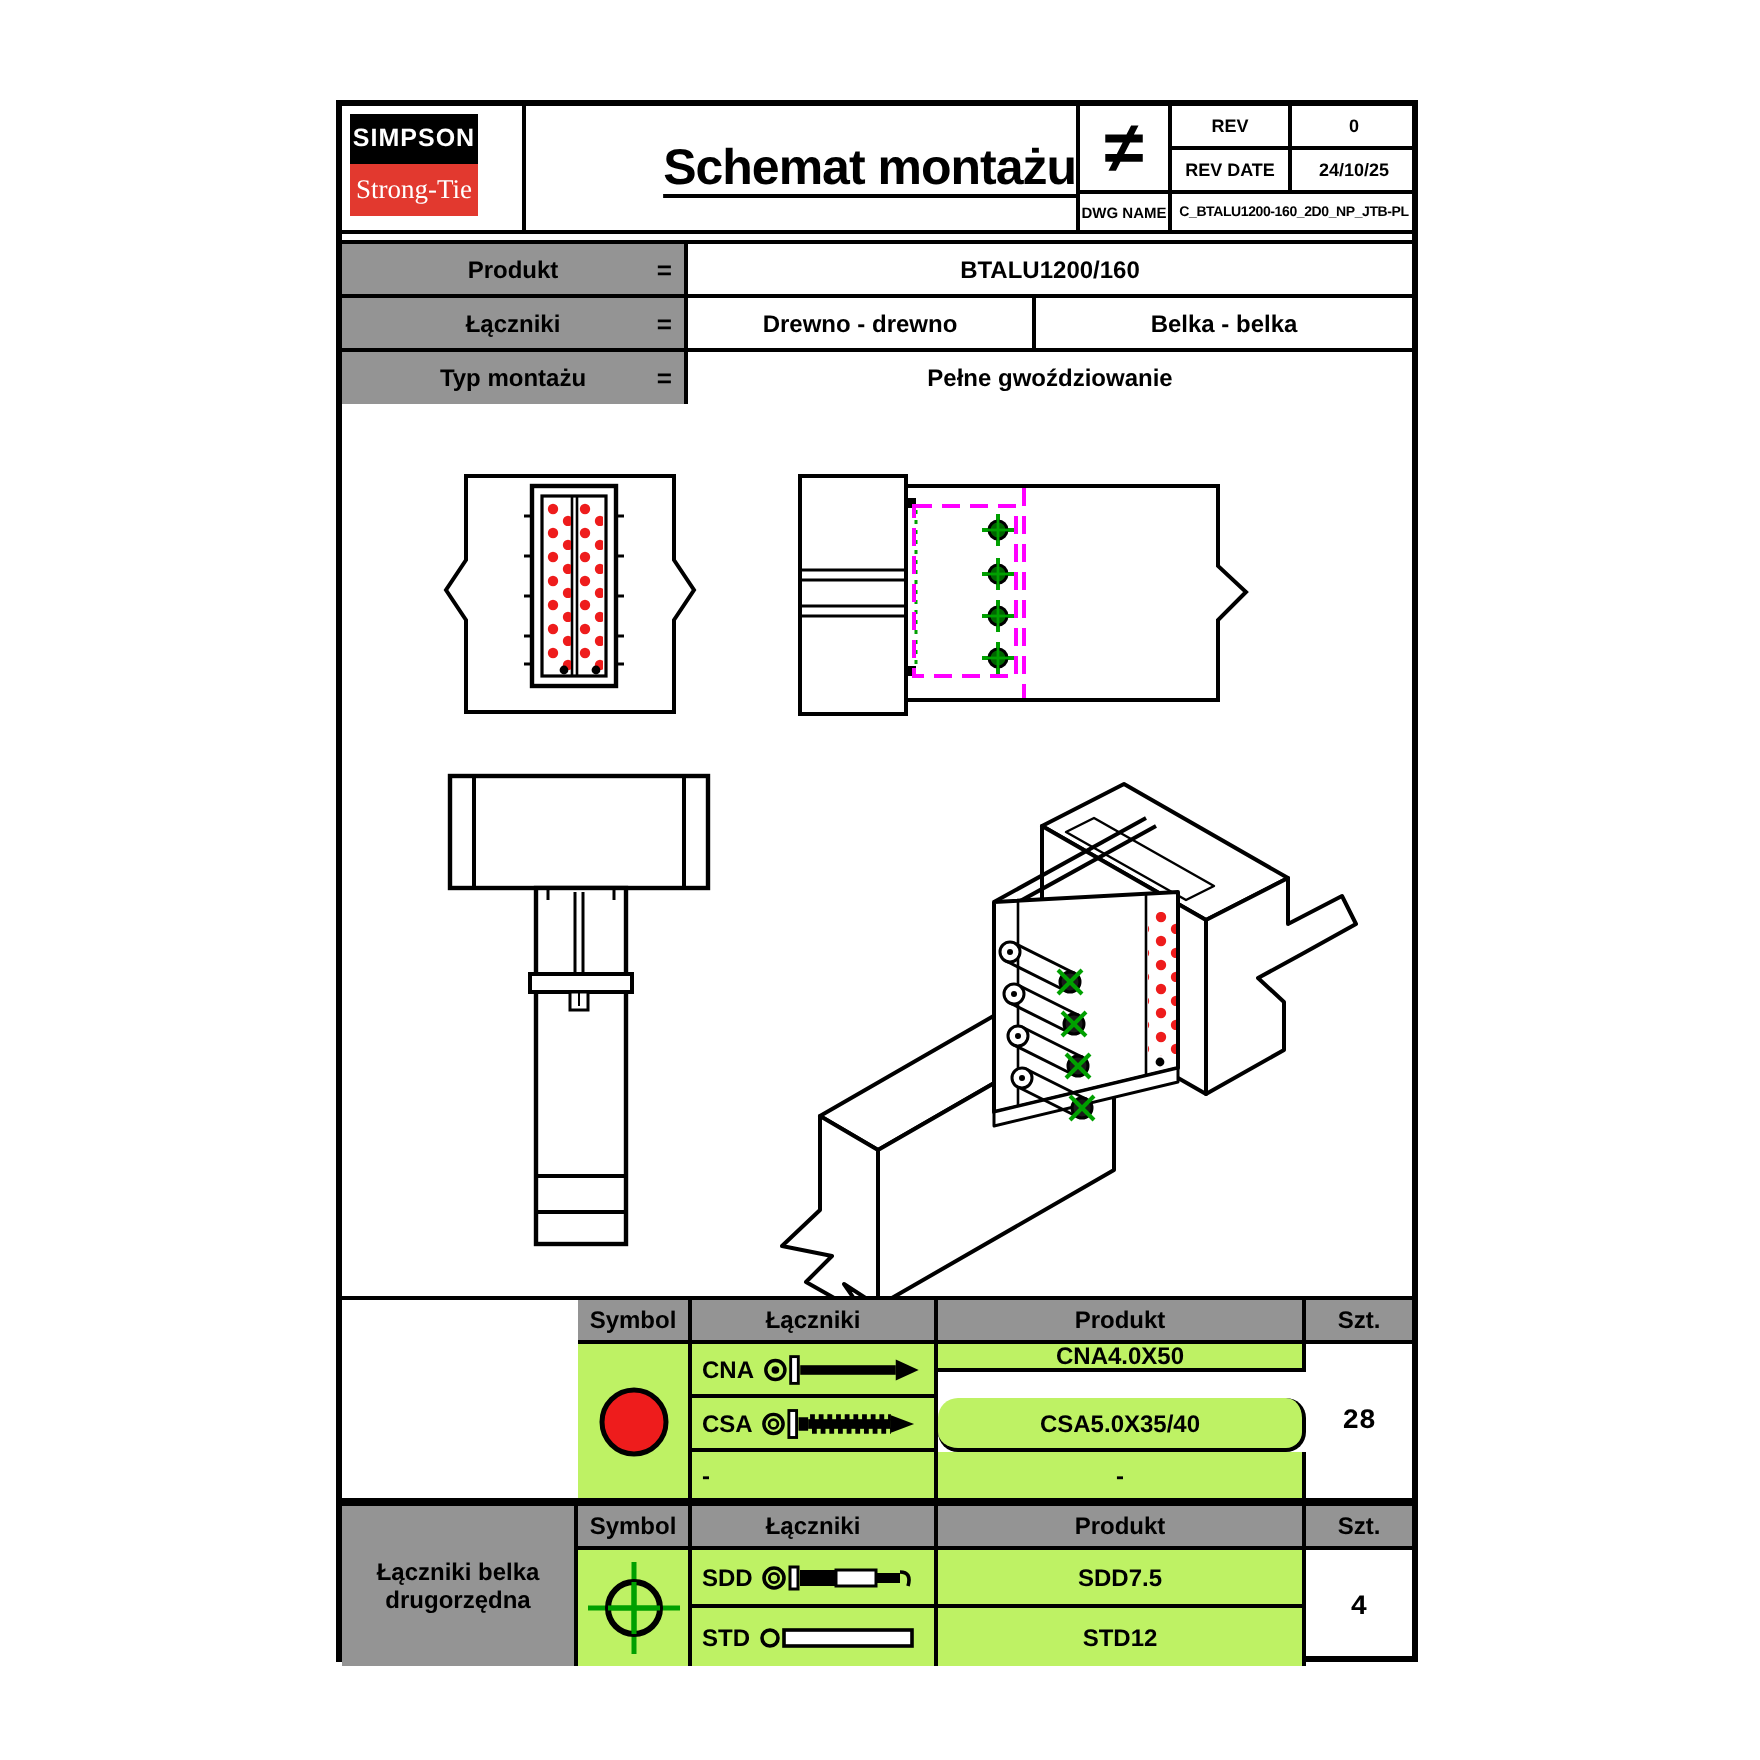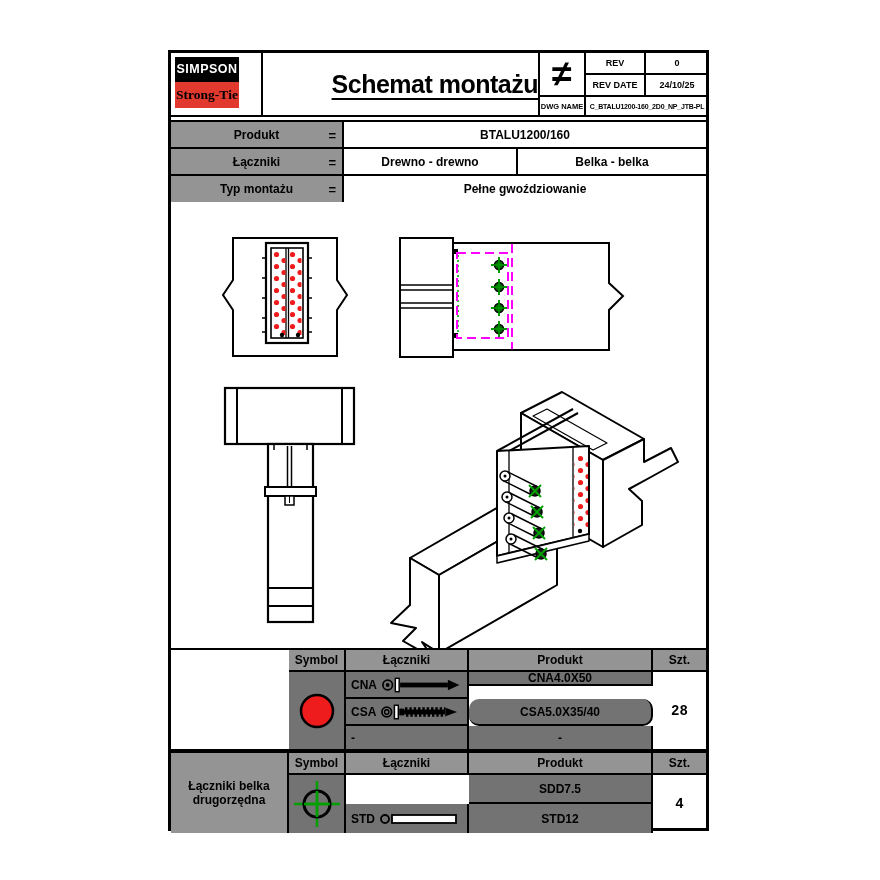--- a/index.html
+++ b/index.html
@@ -6,21 +6,21 @@
   html,body { width:880px; height:880px; background:#fff; font-family:"Liberation Sans",sans-serif; color:#000; }
   body { position:relative; overflow:hidden; }
   .page { position:absolute; left:168px; top:50px; width:541px; height:781px; border:3px solid #000; background:#fff; }
   .abs { position:absolute; }
 
   
   .header { left:0; top:0; width:535px; height:64px; border-bottom:2px solid #000; }
   .logo-cell { left:0; top:0; width:92px; height:62px; border-right:2px solid #000; }
   .logo-box { left:4px; top:4px; width:64px; }
   .logo-black { background:#000; color:#fff; font-weight:bold; font-size:12.5px; letter-spacing:.5px; text-align:center; height:25px; line-height:25px; }
-  .logo-red { background:#e2392f; color:#000000; font-weight:bold; font-size:13.5px; font-family:"Liberation Serif",serif; text-align:center; height:26px; line-height:26px; }
+  .logo-red { background:#e2392f; color:#ffffff; font-weight:normal; font-size:13.5px; font-family:"Liberation Serif",serif; text-align:center; height:26px; line-height:26px; }
   .title-cell { left:94px; top:0; width:273px; height:62px; display:flex; align-items:center; justify-content:flex-end; }
   .title { font-size:25px; font-weight:bold; letter-spacing:-.5px; text-decoration:underline; text-decoration-thickness:2px; text-underline-offset:5px; }
   .rev-block { left:367px; top:0; width:168px; height:62px; border-left:2px solid #000; }
   .sym-cell { left:0; top:0; width:46px; height:44px; border-right:2px solid #000; border-bottom:2px solid #000; display:flex; align-items:center; justify-content:center; font-size:36px; font-weight:900; line-height:1; }
   .rcell { display:flex; align-items:center; justify-content:center; font-weight:bold; font-size:9px; }
   .rev-l   { left:46px; top:0;  width:60px; height:22px; border-right:2px solid #000; border-bottom:2px solid #000; }
   .rev-v   { left:106px; top:0; width:62px; height:22px; border-bottom:2px solid #000; }
   .rdate-l { left:46px; top:22px; width:60px; height:22px; border-right:2px solid #000; border-bottom:2px solid #000; }
   .rdate-v { left:106px; top:22px; width:62px; height:22px; border-bottom:2px solid #000; }
   .dwg-l   { left:0; top:44px; width:46px; height:18px; border-right:2px solid #000; font-size:7.5px; }
@@ -33,21 +33,21 @@
   .prow .eq { position:absolute; right:6px; top:50%; transform:translateY(-50%); font-weight:bold; font-size:13px; }
   .pval { position:absolute; top:0; height:100%; display:flex; align-items:center; justify-content:center; font-weight:bold; font-size:12px; }
 
   
   .draw { left:0; top:147px; width:535px; height:448px; }
 
   
   .ftable { left:0; width:535px; }
   .gcell { background:#949494; border-right:2px solid #000; display:flex; align-items:center; justify-content:center; text-align:center; font-weight:bold; font-size:12px; }
   .hcell { background:#949494; display:flex; align-items:center; justify-content:center; font-weight:bold; font-size:12px; border-right:2px solid #000; border-bottom:2px solid #000; }
-  .bcell { background:#737373; border-right:2px solid #000; }
+  .bcell { background:#bef264; border-right:2px solid #000; }
   .frow { display:flex; align-items:center; }
   .code { font-weight:bold; font-size:12px; padding-left:5px; white-space:nowrap; }
   .prodtxt { display:flex; align-items:center; justify-content:center; font-weight:bold; font-size:12px; }
   .qty { display:flex; align-items:center; justify-content:center; font-weight:bold; font-size:14px;font-family:Liberation Mono, monospace; }
   .symwrap { display:flex; align-items:center; justify-content:center; }
   svg { display:block; }
 </style>
 </head>
 <body>
 
@@ -291,20 +291,32 @@
     <div class="abs bcell symwrap" style="left:118px;top:22px;width:57px;height:58px;">
       <svg width="50" height="50" viewBox="0 0 50 50">
         <line x1="25" y1="2" x2="25" y2="48" stroke="#00a000" stroke-width="2.5"></line>
         <line x1="2" y1="25" x2="48" y2="25" stroke="#00a000" stroke-width="2.5"></line>
         <circle cx="25" cy="25" r="13" fill="none" stroke="#000" stroke-width="3"></circle>
         <line x1="25" y1="12" x2="25" y2="38" stroke="#00a000" stroke-width="2.5"></line>
         <line x1="12" y1="25" x2="38" y2="25" stroke="#00a000" stroke-width="2.5"></line>
       </svg>
     </div>
 
+    <div class="abs bcell frow" style="left:175px;top:22px;width:123px;height:29px;border-bottom:2px solid #000;">
+      <span class="code">SDD</span>
+      <svg width="86" height="18" viewBox="0 0 86 18" style="margin-left:4px;">
+        <circle cx="7" cy="9" r="5" fill="none" stroke="#000" stroke-width="1.8"></circle>
+          <circle cx="7" cy="9" r="2.3" fill="none" stroke="#000" stroke-width="1.4"></circle>
+        <rect x="15" y="3.5" width="4" height="11" fill="#fff" stroke="#000" stroke-width="1.5"></rect>
+        <rect x="20" y="5" width="18" height="8" fill="#000"></rect>
+        <rect x="38" y="5" width="20" height="8" fill="#fff" stroke="#000" stroke-width="1.5"></rect>
+        <rect x="58" y="6.5" width="12" height="5" fill="#000"></rect>
+        <path d="M70,6 q6,0 4,7" fill="none" stroke="#000" stroke-width="1.8"></path>
+      </svg>
+    </div>
     <div class="abs bcell prodtxt" style="left:298px;top:22px;width:184px;height:29px;border-bottom:2px solid #000;">SDD7.5</div>
 
     <div class="abs bcell frow" style="left:175px;top:51px;width:123px;height:29px;">
       <span class="code">STD</span>
       <svg width="86" height="18" viewBox="0 0 86 18" style="margin-left:4px;">
         <circle cx="6" cy="9" r="4" fill="none" stroke="#000" stroke-width="1.8"></circle>
         <rect x="13" y="5" width="64" height="8" fill="#fff" stroke="#000" stroke-width="1.8"></rect>
       </svg>
     </div>
     <div class="abs bcell prodtxt" style="left:298px;top:51px;width:184px;height:29px;">STD12</div>

